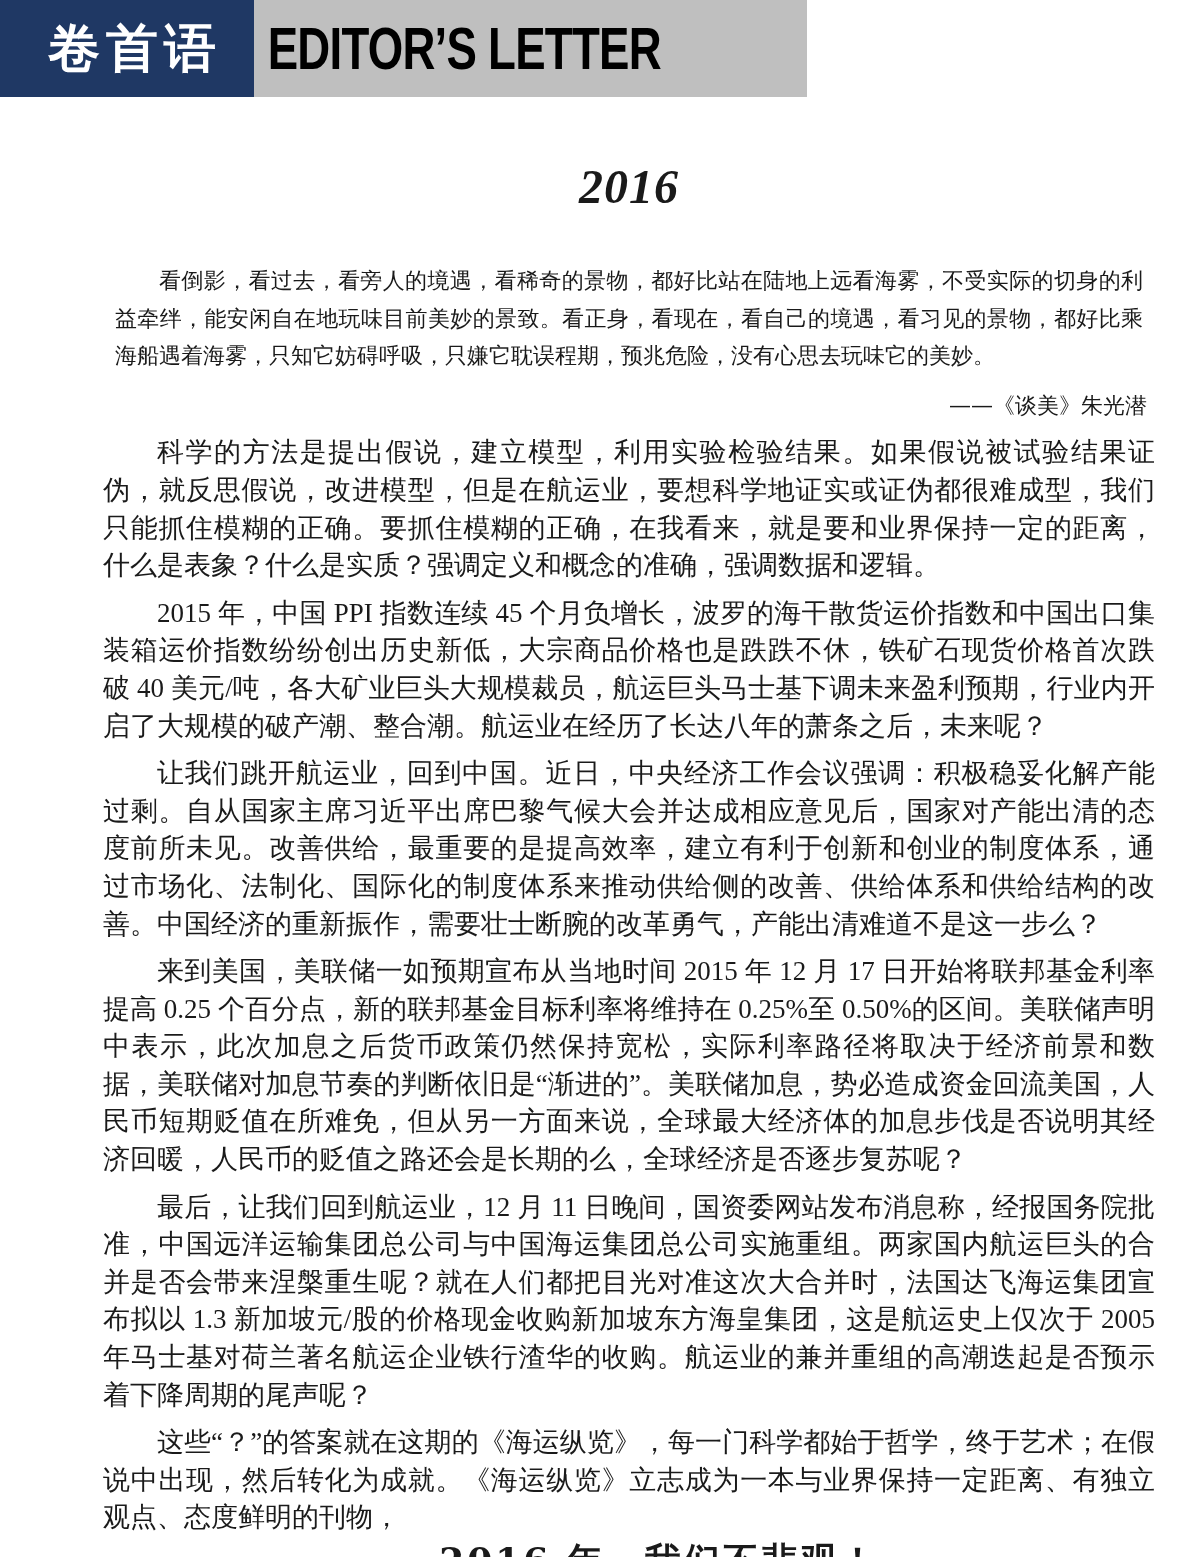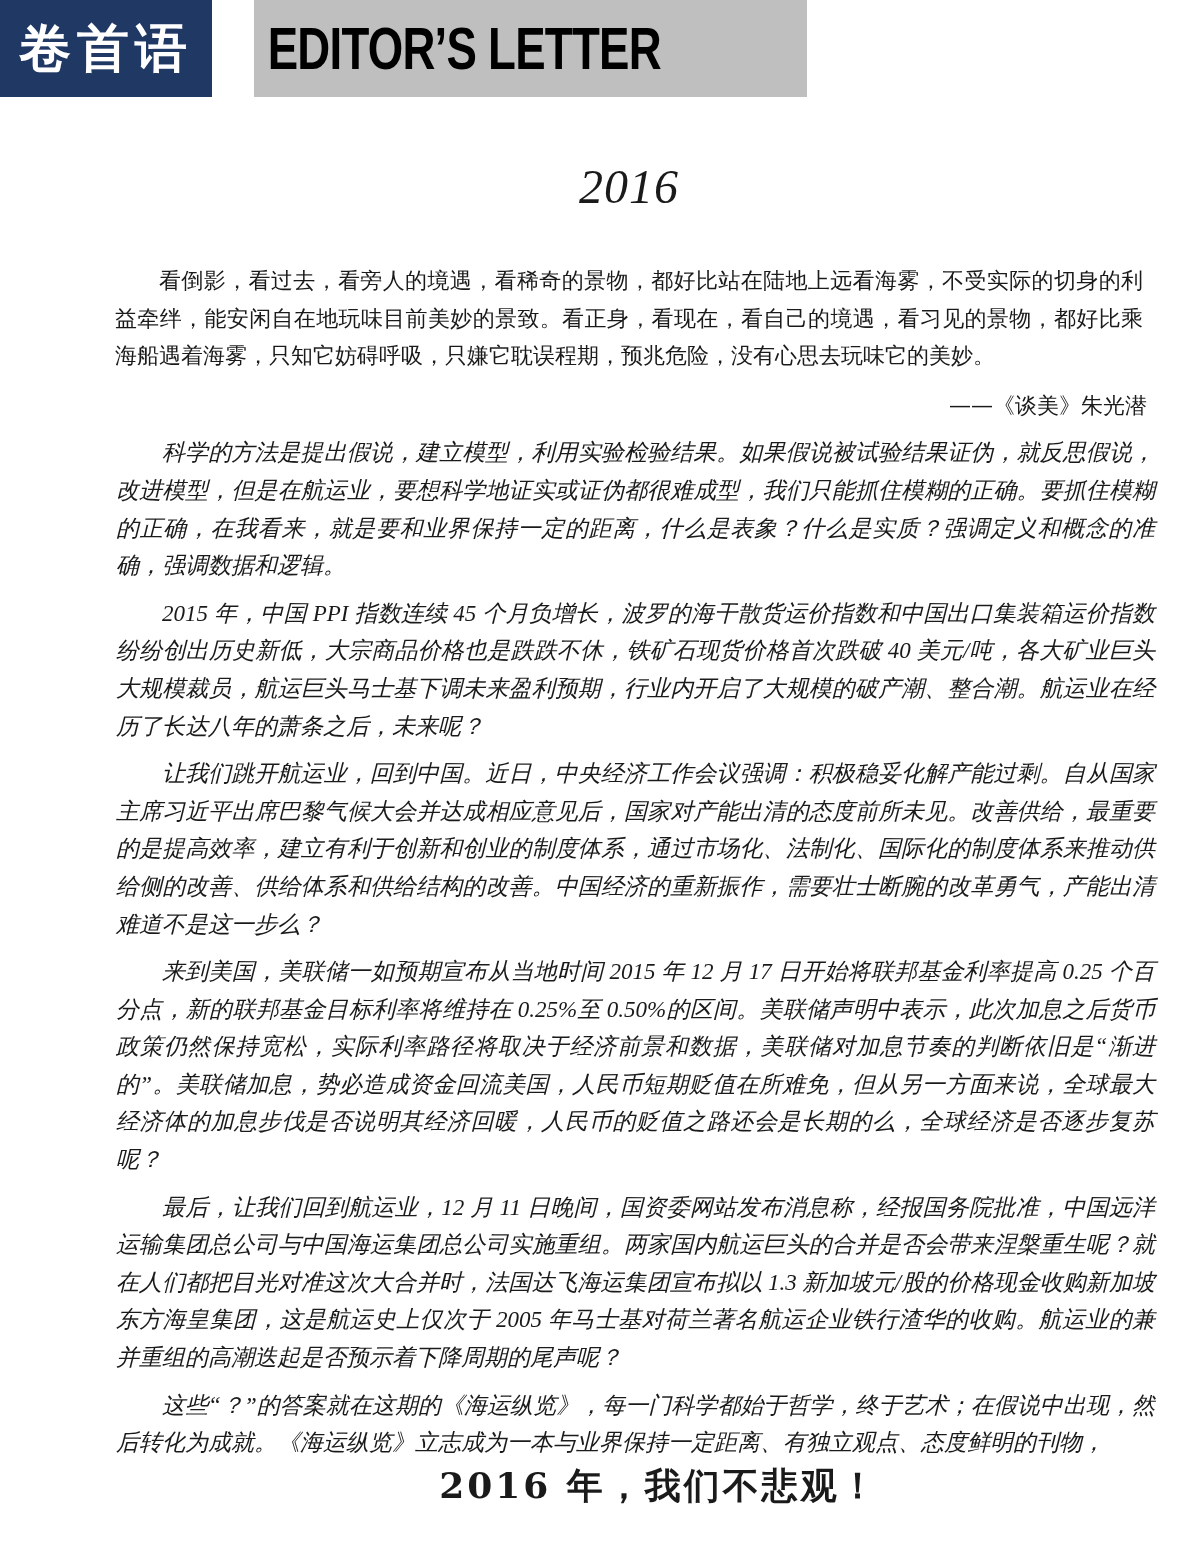--- a/index.html
+++ b/index.html
@@ -19,21 +19,21 @@
   
   .header {
     position: relative;
     height: 97px;
     width: 100%;
   }
   .badge-cn {
     position: absolute;
     left: 0;
     top: 0;
-    width: 212px;
+    width: 270px;
     height: 97px;
     background: #1f3864;
     color: #ffffff;
     display: flex;
     align-items: center;
     justify-content: center;
     font-size: 52px;
     font-weight: bold;
     letter-spacing: 6px;
     font-family: Liberation Sans, sans-serif;
@@ -61,21 +61,21 @@
     padding-left: 18px;
     white-space: nowrap;
   }
   
   .content {
     padding: 0 45px 0 103px;
   }
   .page-title {
     text-align: center;
     font-family: "Liberation Serif", "DejaVu Serif", serif;
-    font-weight: normal;
+    font-weight: bold;
     font-style: italic;
     font-size: 48px;
     margin: 62px 0 0 0;
     letter-spacing: 1px;
   }
   .quote-block {
     margin-top: 48px;
   }
   .quote-text {
     font-size: 22px;
@@ -86,26 +86,25 @@
     font-family: "DejaVu Serif", "Liberation Serif", serif;
   }
   .quote-attribution {
     font-size: 22px;
     line-height: 37.6px;
     text-align: right;
     margin: 8px;
     font-family: "DejaVu Serif", "Liberation Serif", serif;
   }
   .body-paragraph {
-    font-size: 23px;
+    font-size: 27px;
     line-height: 37.6px;
     text-align: justify;
     text-indent: 2em;
-    margin: 10px 0 0 13px;
-    font-style: italic;
+    margin: 10px 0 0 0;
   }
   .tagline {
     text-align: center;
     font-family: "DejaVu Serif", "Liberation Serif", serif;
     font-weight: bold;
     font-size: 36px;
     letter-spacing: 3px;
     text-indent: 60px;
   }
 </style>

